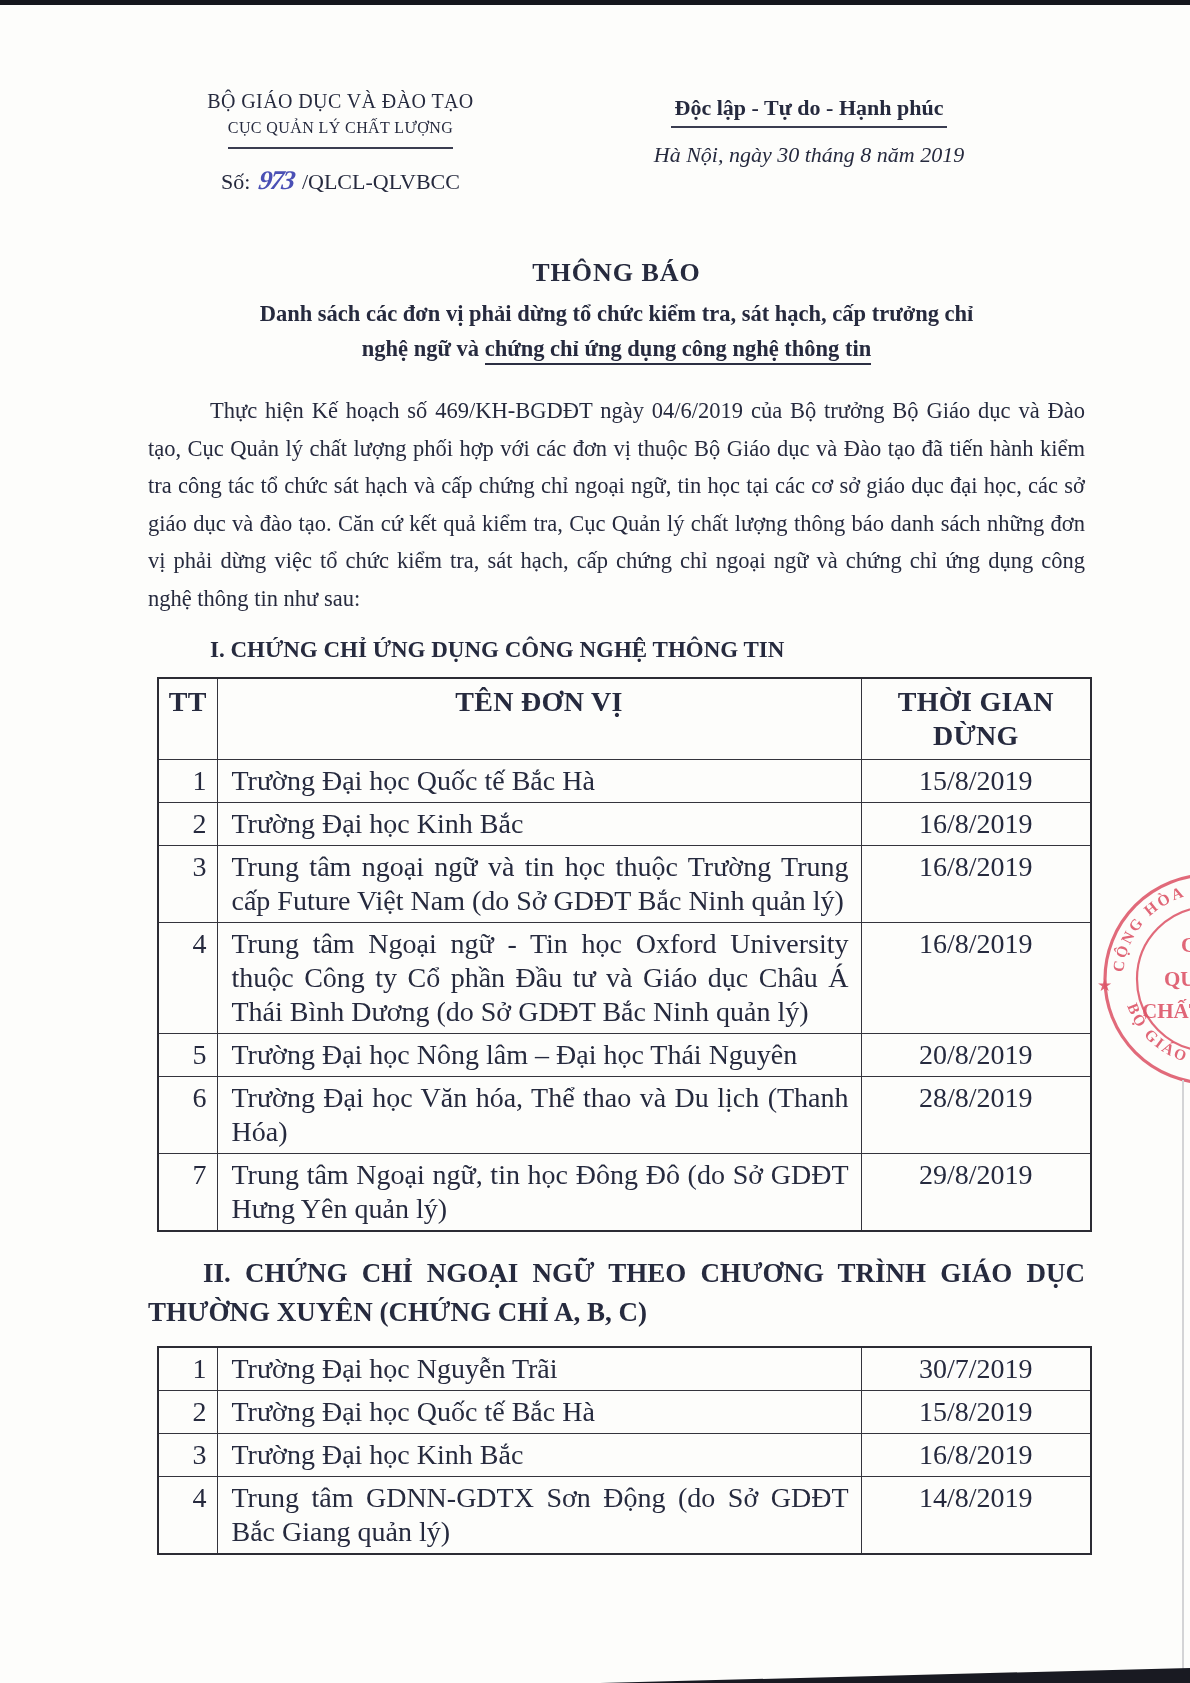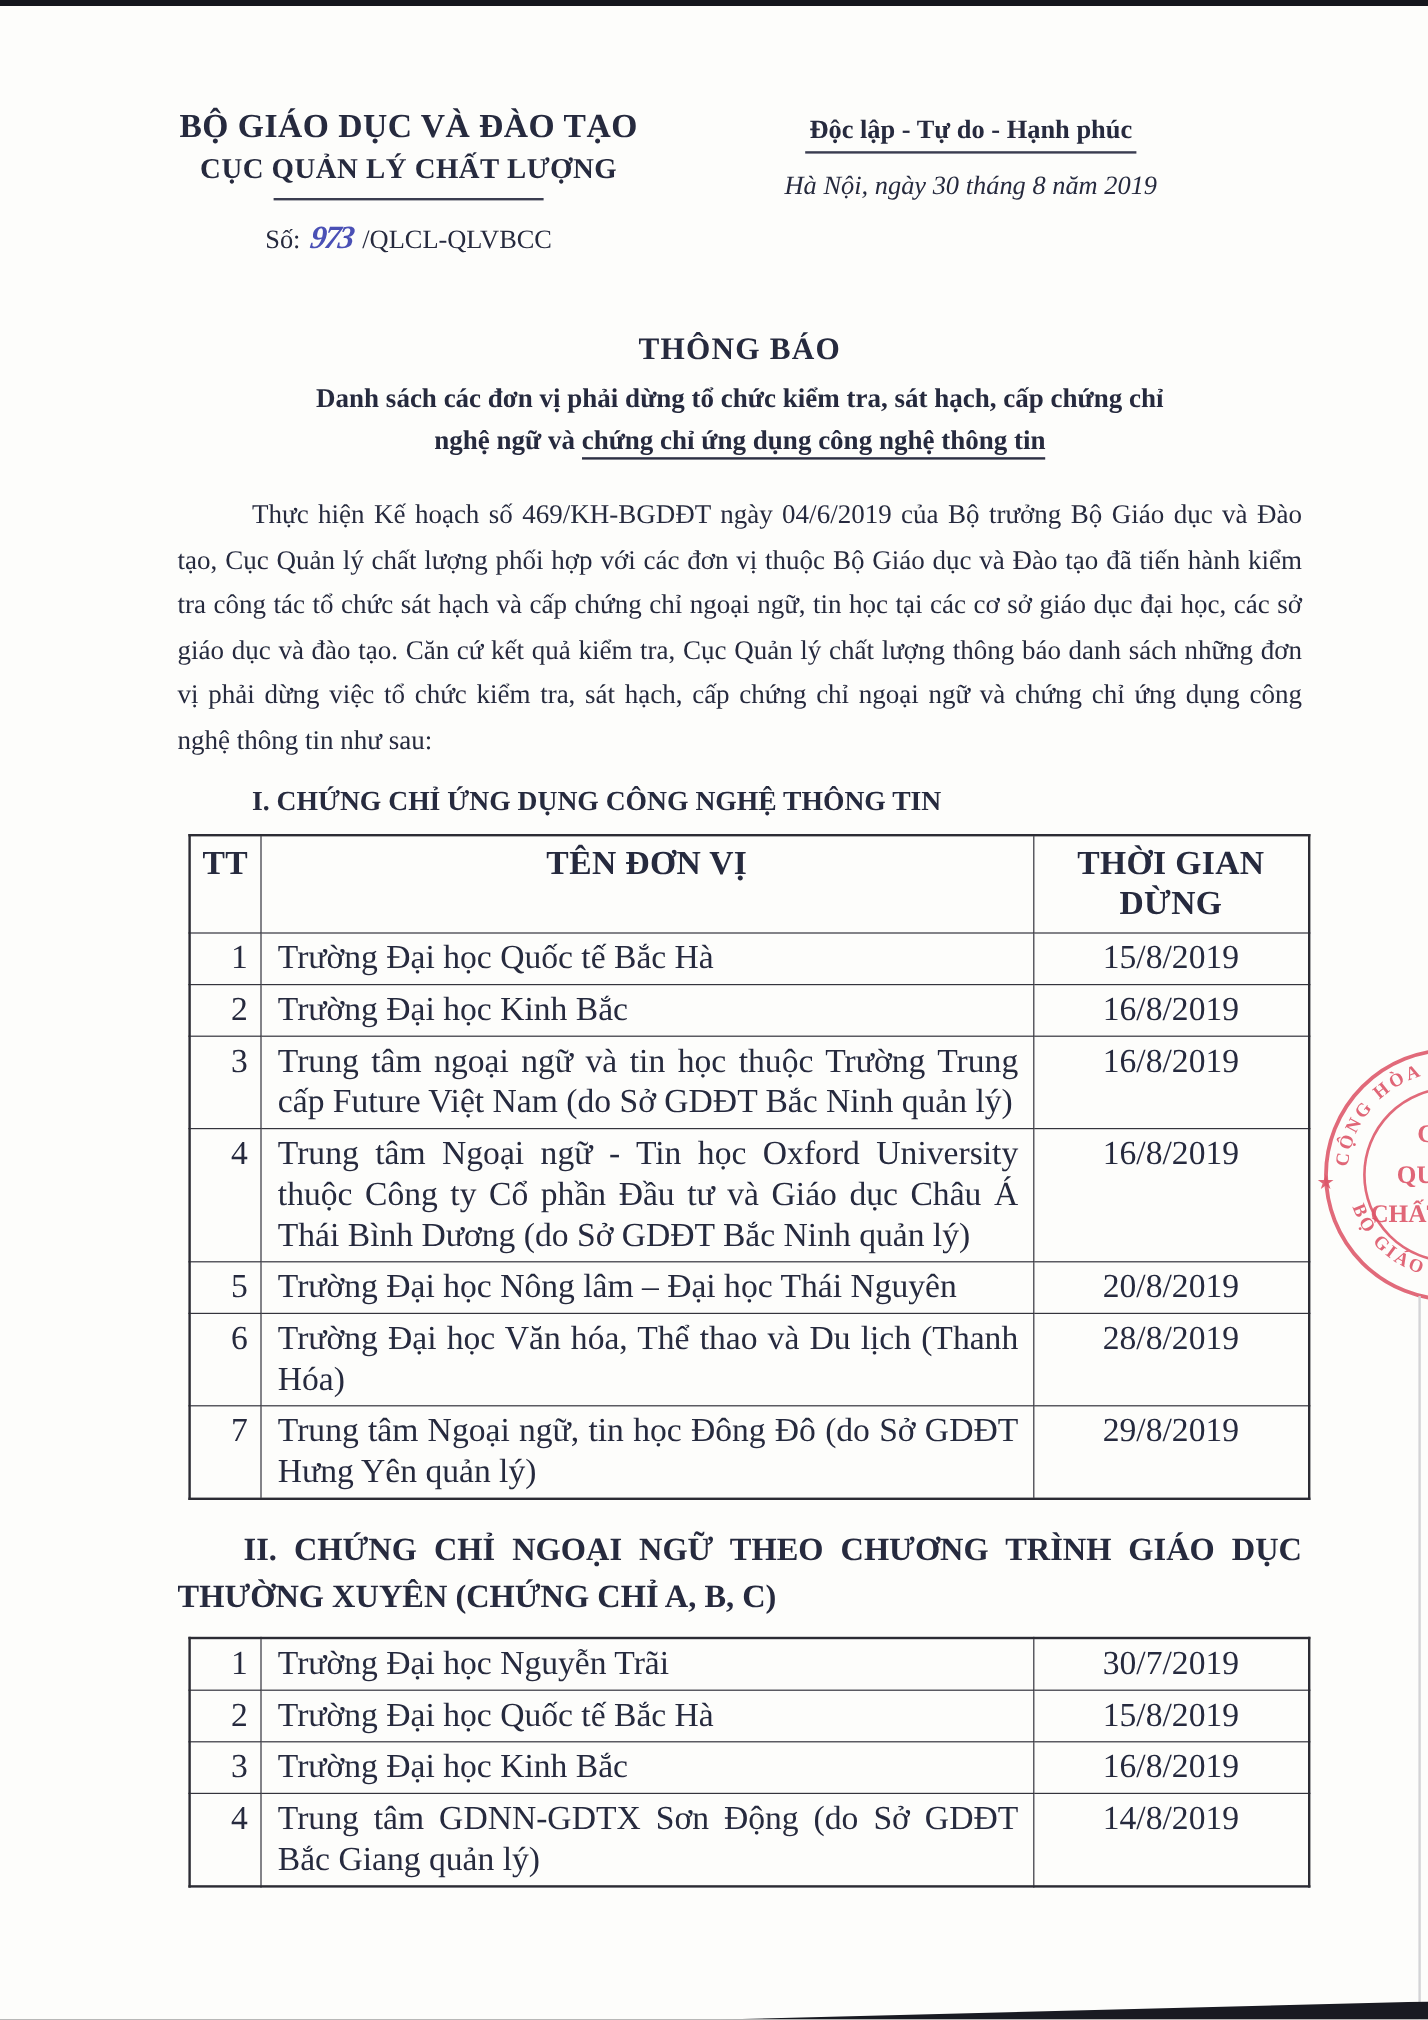--- a/index.html
+++ b/index.html
@@ -17,22 +17,22 @@
   .scan-bottom{position:absolute;bottom:0;left:600px;right:0;height:20px;background:#191a22;
     clip-path:polygon(0 100%,100% 25%,100% 100%);}
   .scan-edge{position:absolute;top:1080px;bottom:0;right:6px;width:2px;background:#d4d4d6;}
 
   .content{position:absolute;left:148px;top:90px;width:937px;}
 
   
   .hdr{display:flex;}
   .hdr-left{width:385px;text-align:center;}
   .hdr-right{flex:1;text-align:center;}
-  .org-parent{font-size:28px;font-weight:700;letter-spacing:.4px;}
-  .org-name{font-size:24px;font-weight:700;letter-spacing:.4px;margin-top:6px;}
+  .org-parent{font-size:20px;font-weight:400;letter-spacing:.4px;}
+  .org-name{font-size:16px;font-weight:400;letter-spacing:.4px;margin-top:6px;}
   .org-rule{width:225px;height:2px;background:#3a3d50;margin:10px auto 0;}
   .doc-number{font-size:22px;margin-top:16px;}
   .handwritten{color:#4a50b5;font-style:italic;font-weight:700;font-size:27px;
     display:inline-block;transform:skewX(-8deg);letter-spacing:-2px;padding:0 3px;}
   .national-title{font-size:20.5px;font-weight:700;letter-spacing:.2px;}
   .motto{font-size:22px;font-weight:700;margin-top:5px;display:inline-block;
     padding:0 4px 5px;border-bottom:2px solid #3a3d50;}
   .place-date{font-size:22px;font-style:italic;margin-top:14px;}
 
   
@@ -85,21 +85,21 @@
       </div>
       <div class="hdr-right">
         <div><span class="motto">Độc lập - Tự do - Hạnh phúc</span></div>
         <div class="place-date">Hà Nội, ngày 30 tháng 8 năm 2019</div>
       </div>
     </div>
 
     <div class="title-block">
       <div class="doc-kind">THÔNG BÁO</div>
       <div class="doc-title">
-        <div>Danh sách các đơn vị phải dừng tổ chức kiểm tra, sát hạch, cấp chứng chỉ</div>
+        <div>Danh sách các đơn vị phải dừng tổ chức kiểm tra, sát hạch, cấp trưởng chỉ</div>
         <div><span>nghệ ngữ và </span><span class="u">chứng chỉ ứng dụng công nghệ thông tin</span></div>
       </div>
     </div>
 
     <p class="body-par">Thực hiện Kế hoạch số 469/KH-BGDĐT ngày 04/6/2019 của Bộ trưởng Bộ Giáo dục và Đào tạo, Cục Quản lý chất lượng phối hợp với các đơn vị thuộc Bộ Giáo dục và Đào tạo đã tiến hành kiểm tra công tác tổ chức sát hạch và cấp chứng chỉ ngoại ngữ, tin học tại các cơ sở giáo dục đại học, các sở giáo dục và đào tạo. Căn cứ kết quả kiểm tra, Cục Quản lý chất lượng thông báo danh sách những đơn vị phải dừng việc tổ chức kiểm tra, sát hạch, cấp chứng chỉ ngoại ngữ và chứng chỉ ứng dụng công nghệ thông tin như sau:</p>
 
     <div class="sec-heading">I. CHỨNG CHỈ ỨNG DỤNG CÔNG NGHỆ THÔNG TIN</div>
 
     <table>
       <colgroup>

